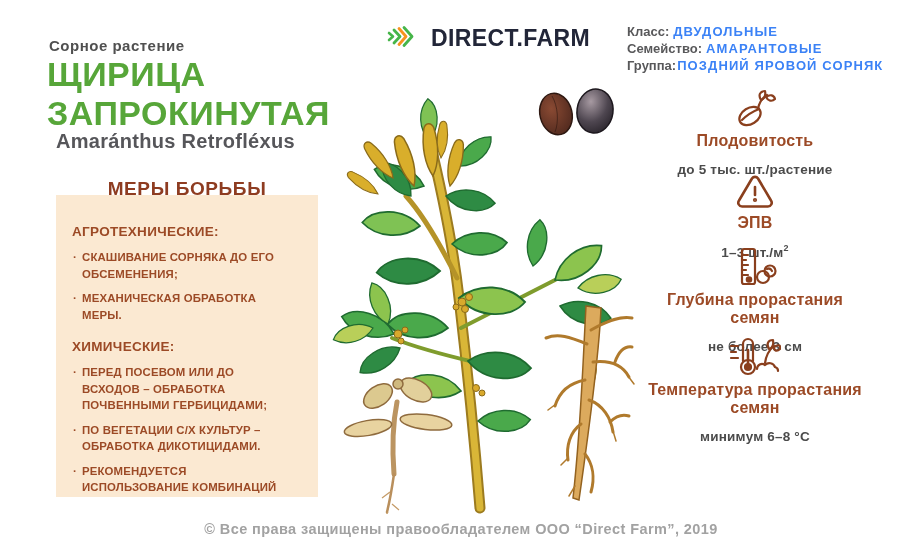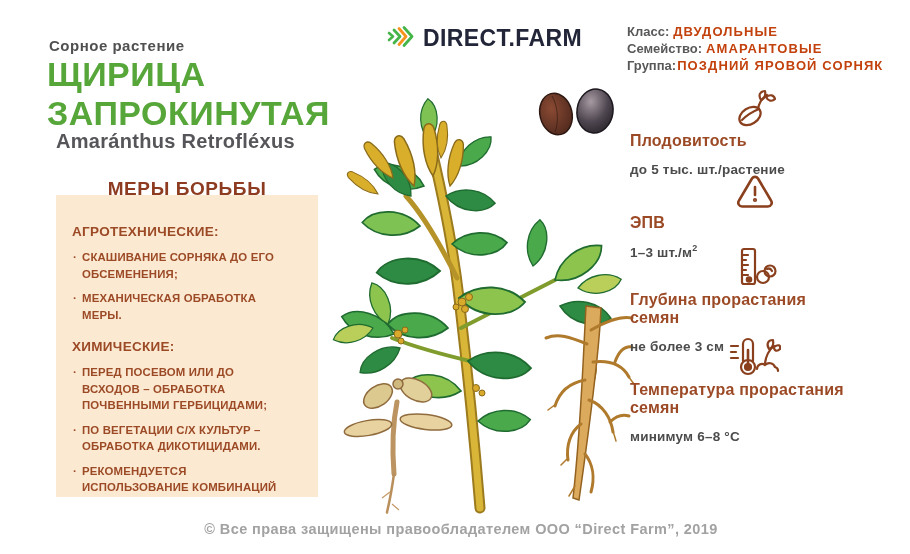--- a/index.html
+++ b/index.html
@@ -35,28 +35,28 @@
     letter-spacing:.3px; margin-bottom:10px;
   }
   .mb-item {
     position:relative; padding-left:10px; margin-bottom:8px;
     font-size:11.4px; font-weight:600; color:#9c4a26;
     line-height:1.45; letter-spacing:.15px;
   }
   .mb-item::before { content:"·"; position:absolute; left:1px; top:0; font-weight:800; }
   .mb-section-chemical { margin-top:16px; }
   
-  .logo { position:absolute; left:387px; top:23px; display:flex; align-items:center; gap:8px; }
+  .logo { position:absolute; left:387px; top:23px; display:flex; align-items:center; gap:16px; }
   .logo-text { font-size:23px; font-weight:800; color:#222638; letter-spacing:.4px; }
   
   .taxonomy { position:absolute; left:627px; top:23px; font-size:13px; line-height:17px; }
   .tax-label { font-weight:700; color:#58585a; }
-  .tax-value { font-weight:700; color:#c2410c; letter-spacing:1.1px; margin-left:4px;margin-top:36px; }
-  
-  .stat { position:absolute; left:630px; width:250px; }
+  .tax-value { font-weight:700; color:#3b82f6; letter-spacing:1.1px; margin-left:4px;margin-top:36px; }
+  
+  .stat { position:absolute; left:630px; width:250px; text-align:center; }
   .stat-icon { display:flex; justify-content:center; align-items:flex-end; height:42px; margin-bottom:4px; }
   .stat-title {
     font-size:16px; font-weight:800; color:#9c4a26;
     line-height:1.12; white-space:pre-line; letter-spacing:.2px;
   }
   .stat-value {
     margin-top:11px; font-size:13.5px; font-weight:700; color:#4b4b4b;
     line-height:1.3; white-space:pre-line; letter-spacing:.2px;
   }
   .stat-value sup { font-size:9px; }

